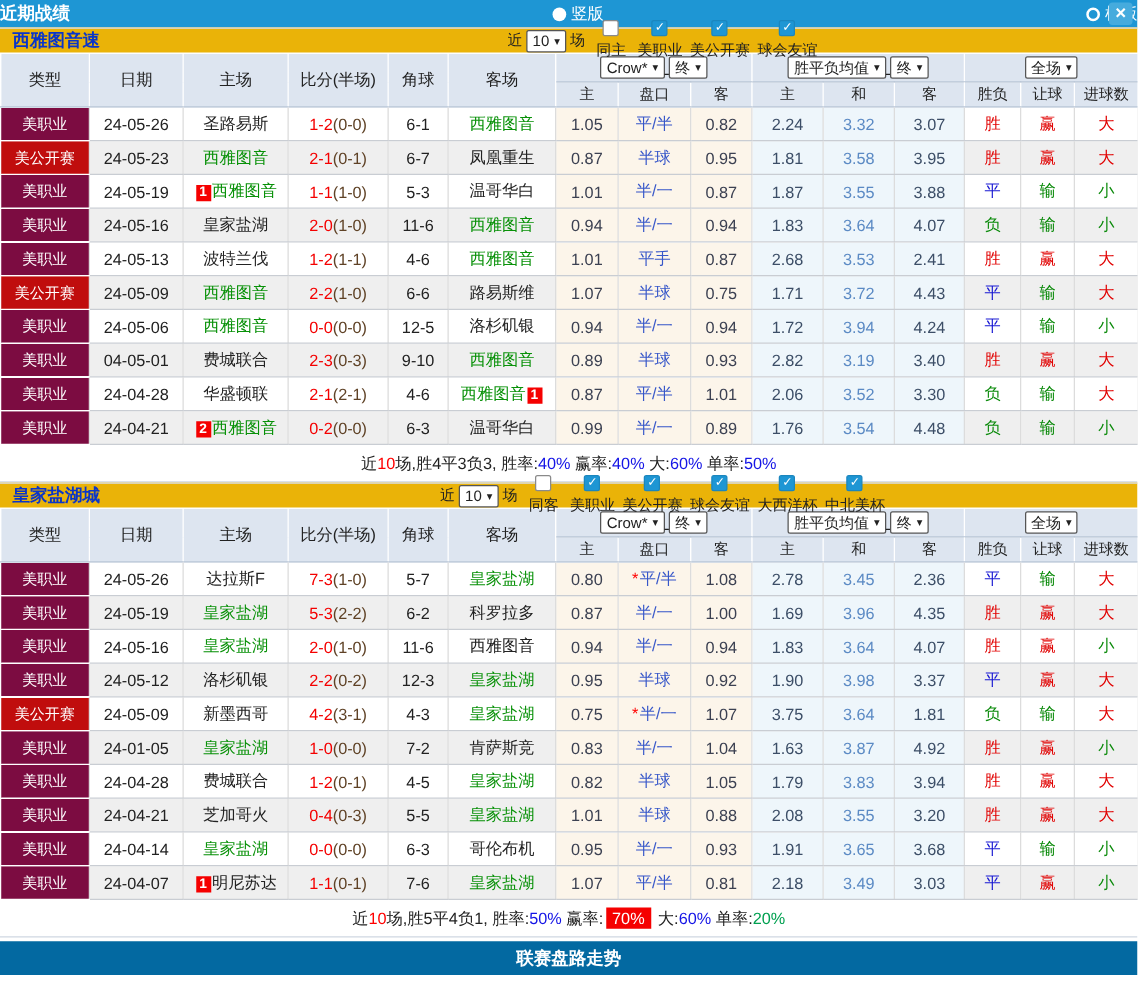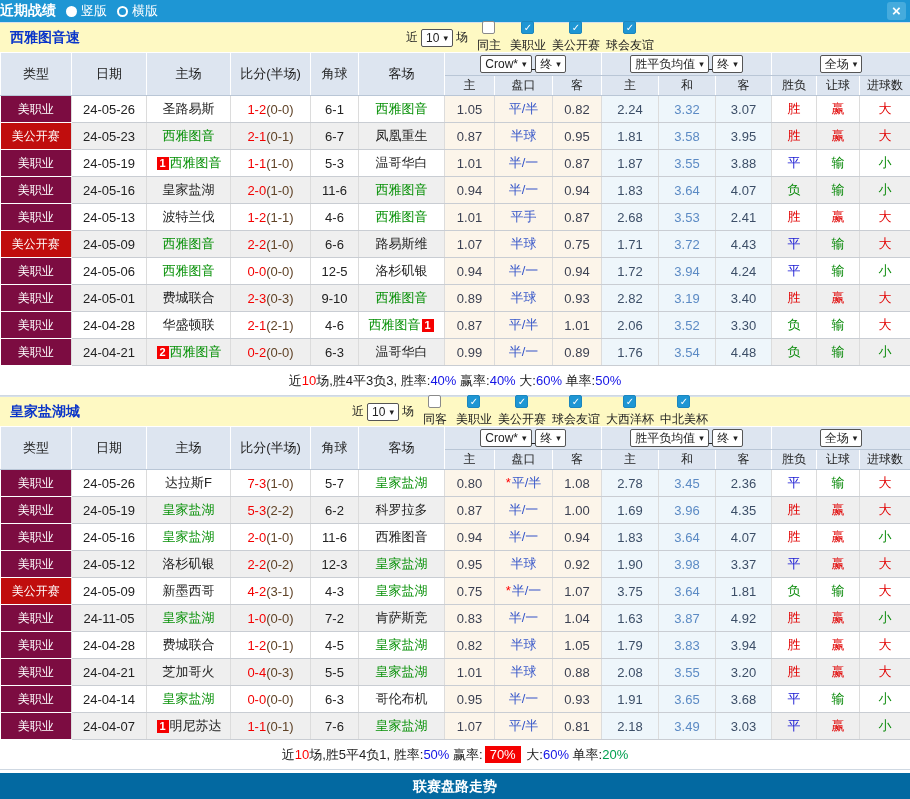--- a/index.html
+++ b/index.html
@@ -1,28 +1,28 @@
 <!DOCTYPE html>
 <html><head>
 <meta charset="utf-8">
 <style>
   * { box-sizing: border-box; }
   body {
     margin: 0; width: 910px; background: #fff; color: #222;
     font-family: "Liberation Sans", "DejaVu Sans", sans-serif;
   }
   
-  .titlebar { height: 22px; background: #1e96d4; display: flex; align-items: center; justify-content: flex-start; position: relative; }
+  .titlebar { height: 22px; background: #1e96d4; display: flex; align-items: center; justify-content: space-between; position: relative; }
   .tb-title { color: #fff; font-weight: bold; font-size: 14px; }
   .radio { display: inline-flex; align-items: center; gap: 4px; color: #fff; font-size: 13px; margin-left: 10px; cursor: pointer; }
   .rdo { width: 11px; height: 11px; border-radius: 50%; background: #fff; display: inline-block; }
   .rdo.unsel { width: 11px; height: 11px; background: transparent; border: 2px solid #fff; }
   .close { position: absolute; right: 4px; top: 2px; width: 19px; height: 18px; background: #46abdd; color: #fff; font-weight: bold; text-align: center; line-height: 17px; border-radius: 3px; cursor: pointer; font-size: 15px; }
   
-  .filter-band { height: 30px; background: #fef9c3; border-top: 1px solid #d7e0ea; display: flex; align-items: center; position: relative; }
+  .filter-band { height: 20px; background: #eab308; border-top: 1px solid #d7e0ea; display: flex; align-items: center; position: relative; }
   .team-name { position: absolute; left: 10px; color: #0a35c9; font-weight: bold; font-size: 14px; }
   .filter-controls { display: flex; align-items: center; gap: 3px; margin: 0 auto; padding-left: 150px; font-size: 12px; color: #222; }
   .select { display: inline-flex; align-items: center; gap: 4px; border: 1px solid #555; background: #fff; padding: 1px 4px; border-radius: 2px; font-size: 12px; cursor: pointer; line-height: 14px; }
   .caret { font-size: 9px; color: #222; }
   .cb { display: inline-flex; align-items: center; gap: 3px; cursor: pointer; margin-left: 6px; flex-direction: column; }
   .box { width: 13px; height: 13px; border: 1px solid #8a8a8a; background: #fff; display: inline-flex; align-items: center; justify-content: center; font-size: 10px; color: #fff; border-radius: 2px; }
   .box.checked { background: #1e96d4; border-color: #1b86be; }
   
   table { border-collapse: collapse; table-layout: fixed; width: 910px; text-align: center; font-size: 13px; }
   thead th { background: #dde5f0; font-weight: normal; color: #222; border: 1px solid #fff; border-bottom: 1px solid #b9c6d6; font-size: 13px; }
@@ -276,21 +276,21 @@
             <td class="cr">0.94</td>
             <td class="av">1.72</td>
             <td class="av dr">3.94</td>
             <td class="av">4.24</td>
             <td class="rs" style="color: rgb(20, 20, 210);">平</td>
             <td class="rs" style="color: rgb(10, 138, 10);">输</td>
             <td class="rs" style="color: rgb(10, 138, 10);">小</td>
           </tr>
           <tr class="alt">
             <td class="lg" style="background: rgb(124, 12, 65);">美职业</td>
-            <td>24-05-01</td>
+            <td>04-05-01</td>
             <td><span>费城联合</span></td>
             <td><span class="s-full">2-3</span><span class="s-half">(0-3)</span></td>
             <td>9-10</td>
             <td><span class="grn">西雅图音</span></td>
             <td class="cr">0.89</td>
             <td class="cr hc"><span>半球</span></td>
             <td class="cr">0.93</td>
             <td class="av">2.82</td>
             <td class="av dr">3.19</td>
             <td class="av">3.40</td>
@@ -521,21 +521,21 @@
             <td class="cr">1.07</td>
             <td class="av">3.75</td>
             <td class="av dr">3.64</td>
             <td class="av">1.81</td>
             <td class="rs" style="color: rgb(10, 138, 10);">负</td>
             <td class="rs" style="color: rgb(10, 138, 10);">输</td>
             <td class="rs" style="color: rgb(225, 0, 0);">大</td>
           </tr>
           <tr class="alt">
             <td class="lg" style="background: rgb(124, 12, 65);">美职业</td>
-            <td>24-11-05</td>
+            <td>24-01-05</td>
             <td><span class="grn">皇家盐湖</span></td>
             <td><span class="s-full">1-0</span><span class="s-half">(0-0)</span></td>
             <td>7-2</td>
             <td><span>肯萨斯竞</span></td>
             <td class="cr">0.83</td>
             <td class="cr hc"><span>半/一</span></td>
             <td class="cr">1.04</td>
             <td class="av">1.63</td>
             <td class="av dr">3.87</td>
             <td class="av">4.92</td>

